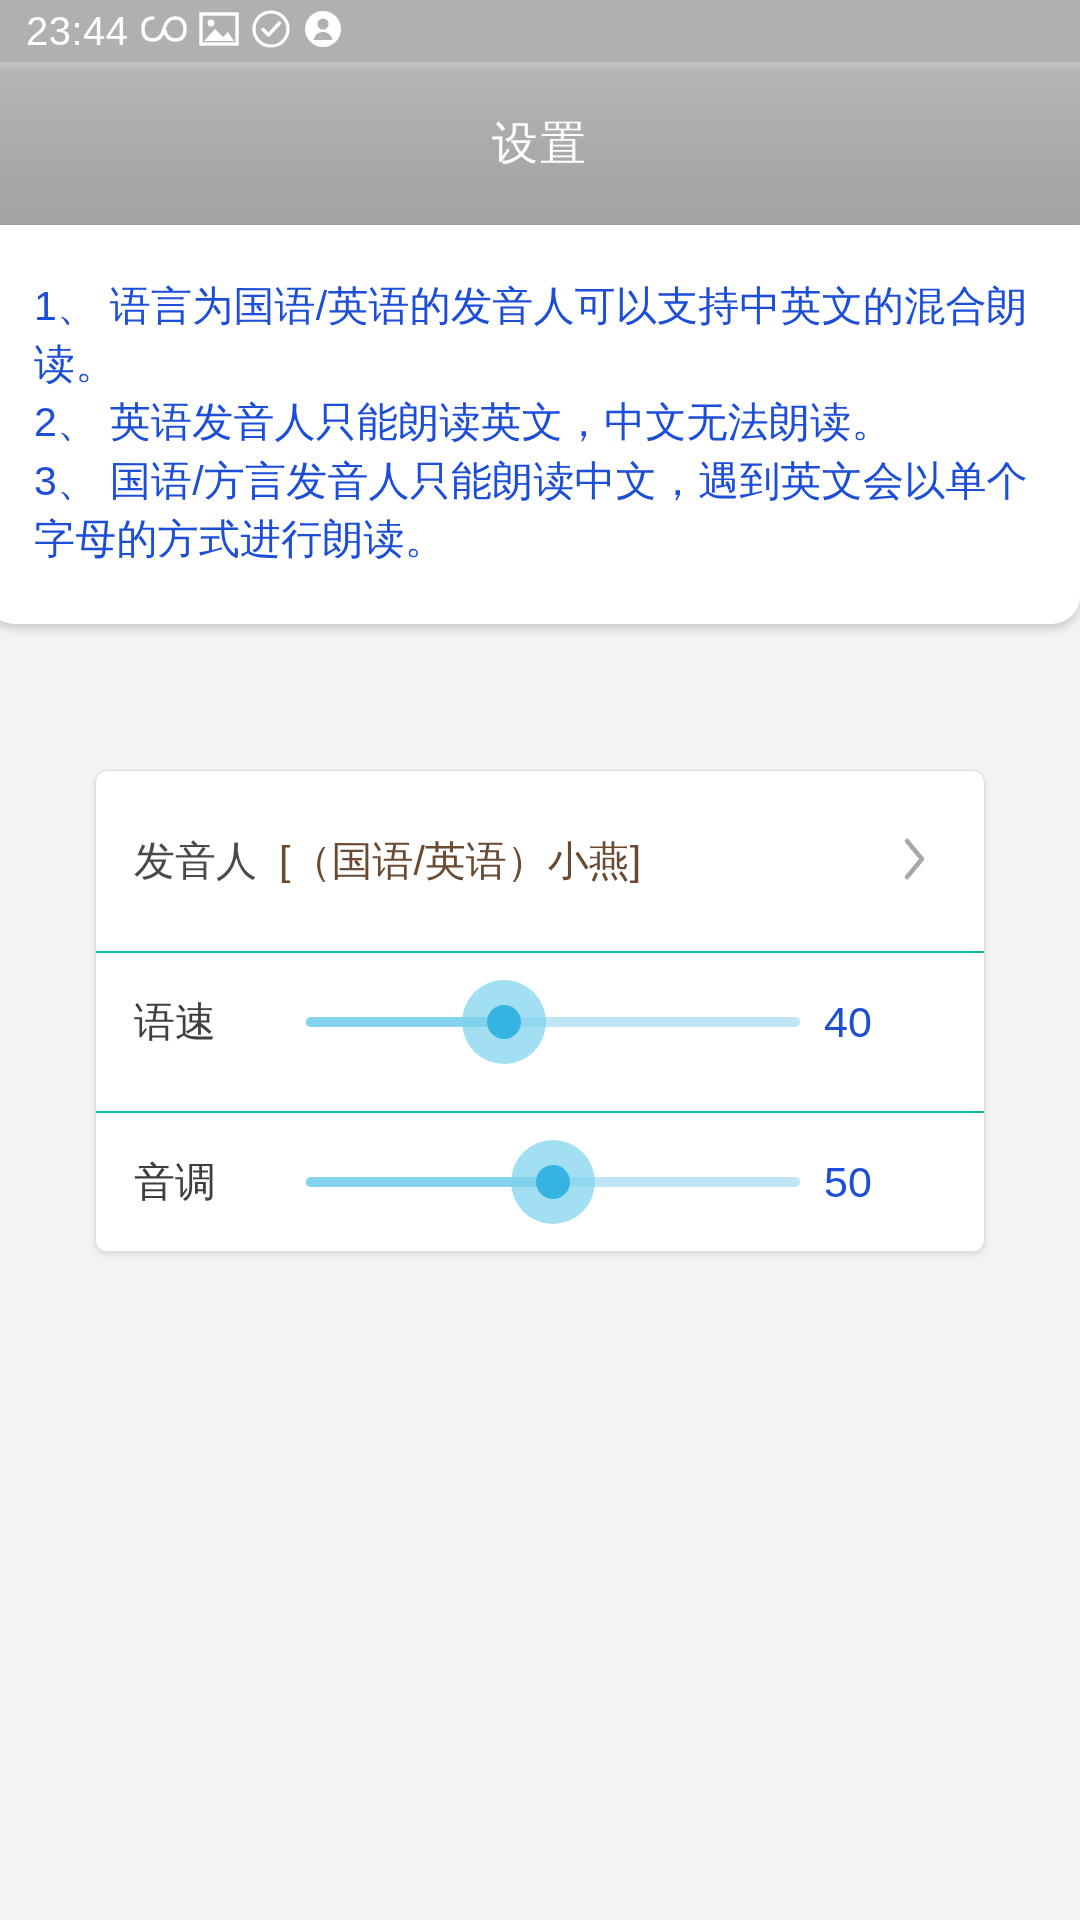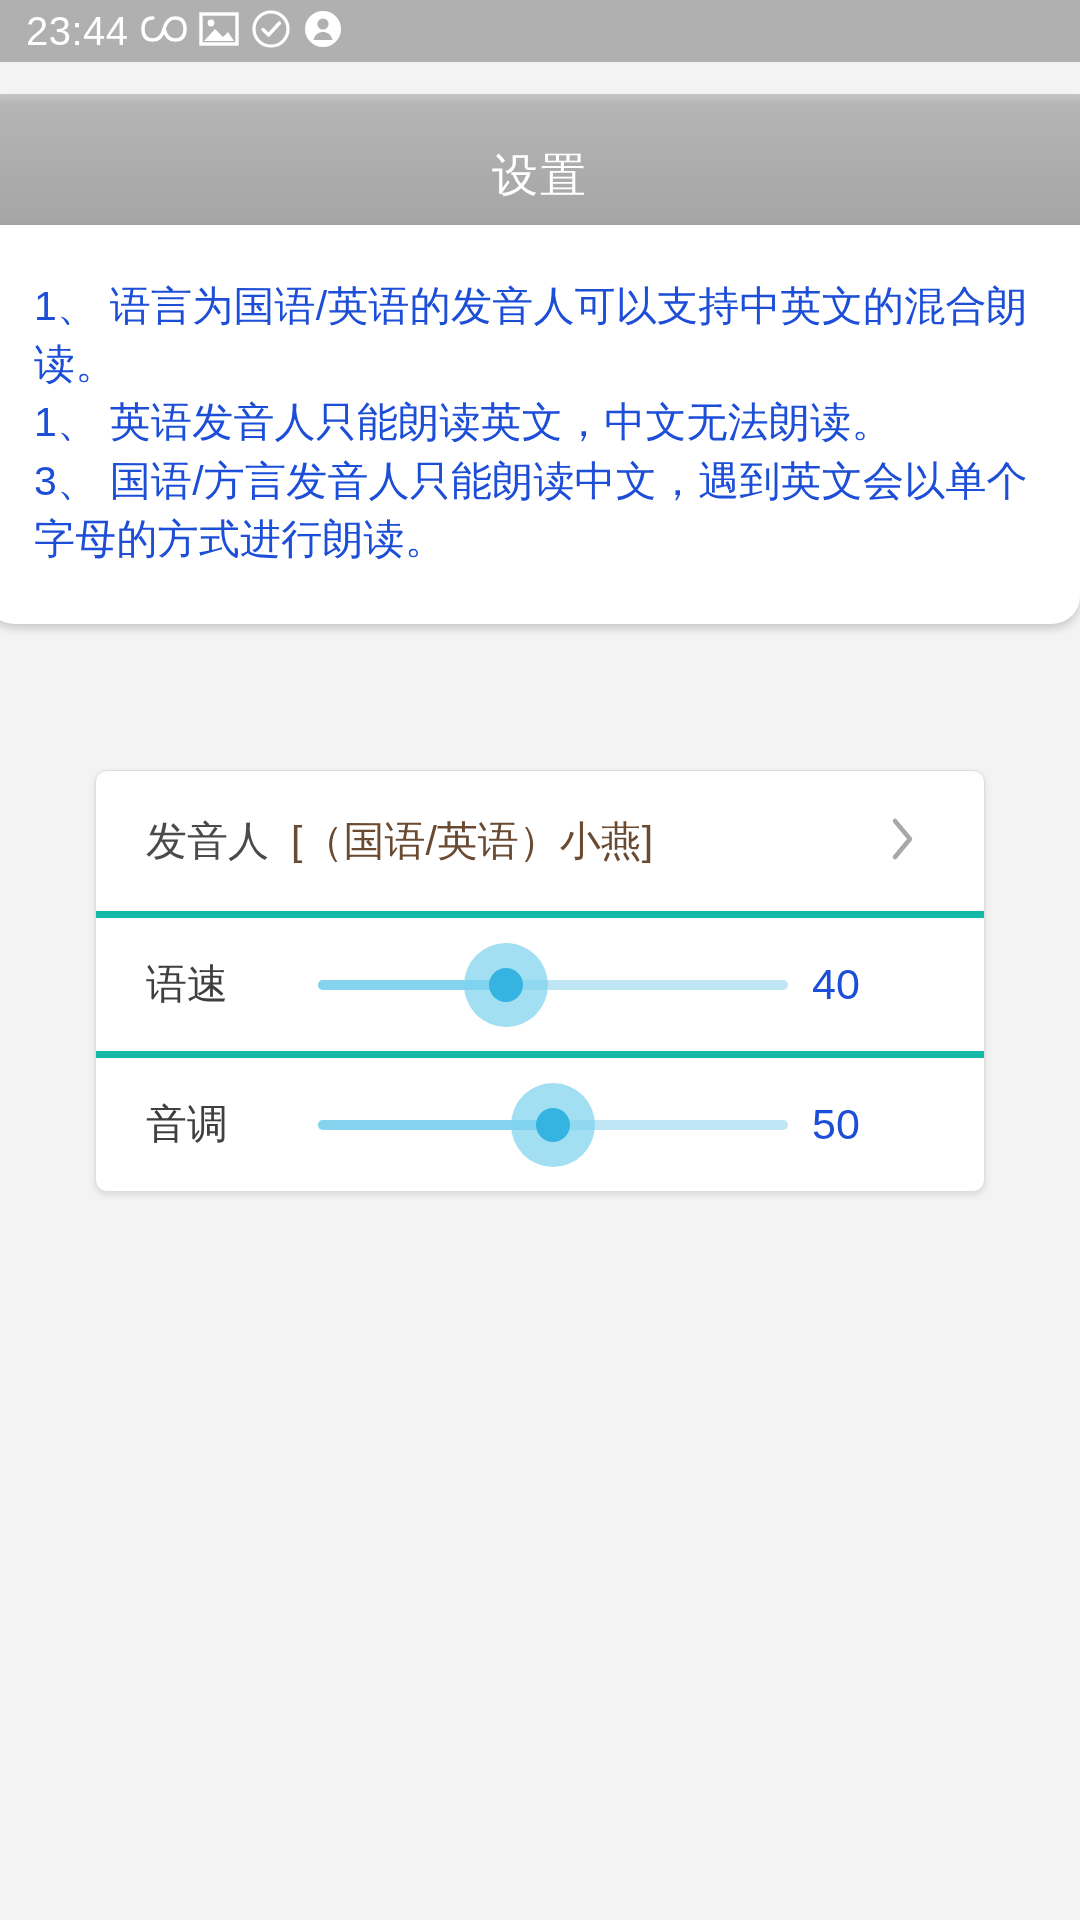--- a/index.html
+++ b/index.html
@@ -27,21 +27,20 @@
   .sb-batt-num{ font-size:38px; line-height:1; }
   .sb-icon{ display:block; }
 
   
   .titlebar{
     position:absolute; left:0; top:62px;
     width:1080px; height:163px;
     background:linear-gradient(180deg,#c6c6c6 0%, #b5b5b5 6%, #a9a9a9 60%, #a3a3a3 100%);
     display:flex; align-items:center; justify-content:center;
     box-shadow:0 2px 4px rgba(0,0,0,0.10);
-    margin-top:32px;
   }
   .titlebar-text{
     color:#ffffff; font-size:46px; font-weight:400; letter-spacing:2px;
   }
 
   
   .notice-card{
     position:absolute;
     left:-14px; top:225px;
     width:1094px;
@@ -67,23 +66,24 @@
     background:#ffffff;
     border:1px solid #dcdcdc;
     border-radius:12px;
     box-shadow:0 3px 6px rgba(0,0,0,0.10);
     overflow:hidden;
   }
   .row{
     position:relative;
     display:flex; align-items:center;
     height:140px;
-    padding:0 50px;
-  }
-  .row + .row{ border-top:7px solid #14b8a6; }
+    padding:0 38px;
+    margin-top:20px;
+  }
+  .row + .row{ border-top:2px solid #14b8a6; }
 
   
   .voice-label{
     font-size:41px; color:#4a4a4a; white-space:nowrap;
   }
   .voice-value{
     font-size:41px; color:#6b4a32; margin-left:22px; white-space:nowrap;text-align:center;
   }
   .chevron{
     margin-left:auto; margin-right:18px; display:block;
@@ -170,21 +170,21 @@
   </div>
 
 </div>
 
 <div class="titlebar">
   <span class="titlebar-text">设置</span>
 </div>
 
 <div class="notice-card">
   <div class="notice-line">1、 语言为国语/英语的发音人可以支持中英文的混合朗读。</div>
-  <div class="notice-line">1、 英语发音人只能朗读英文，中文无法朗读。</div>
+  <div class="notice-line">2、 英语发音人只能朗读英文，中文无法朗读。</div>
   <div class="notice-line">3、 国语/方言发音人只能朗读中文，遇到英文会以单个字母的方式进行朗读。</div>
 </div>
 
 <div class="settings-card">
 
   <div class="row">
     <span class="voice-label">发音人</span>
     <span class="voice-value">[（国语/英语）小燕]</span>
     <span class="chevron">
       <svg width="26" height="44" viewBox="0 0 26 44">

